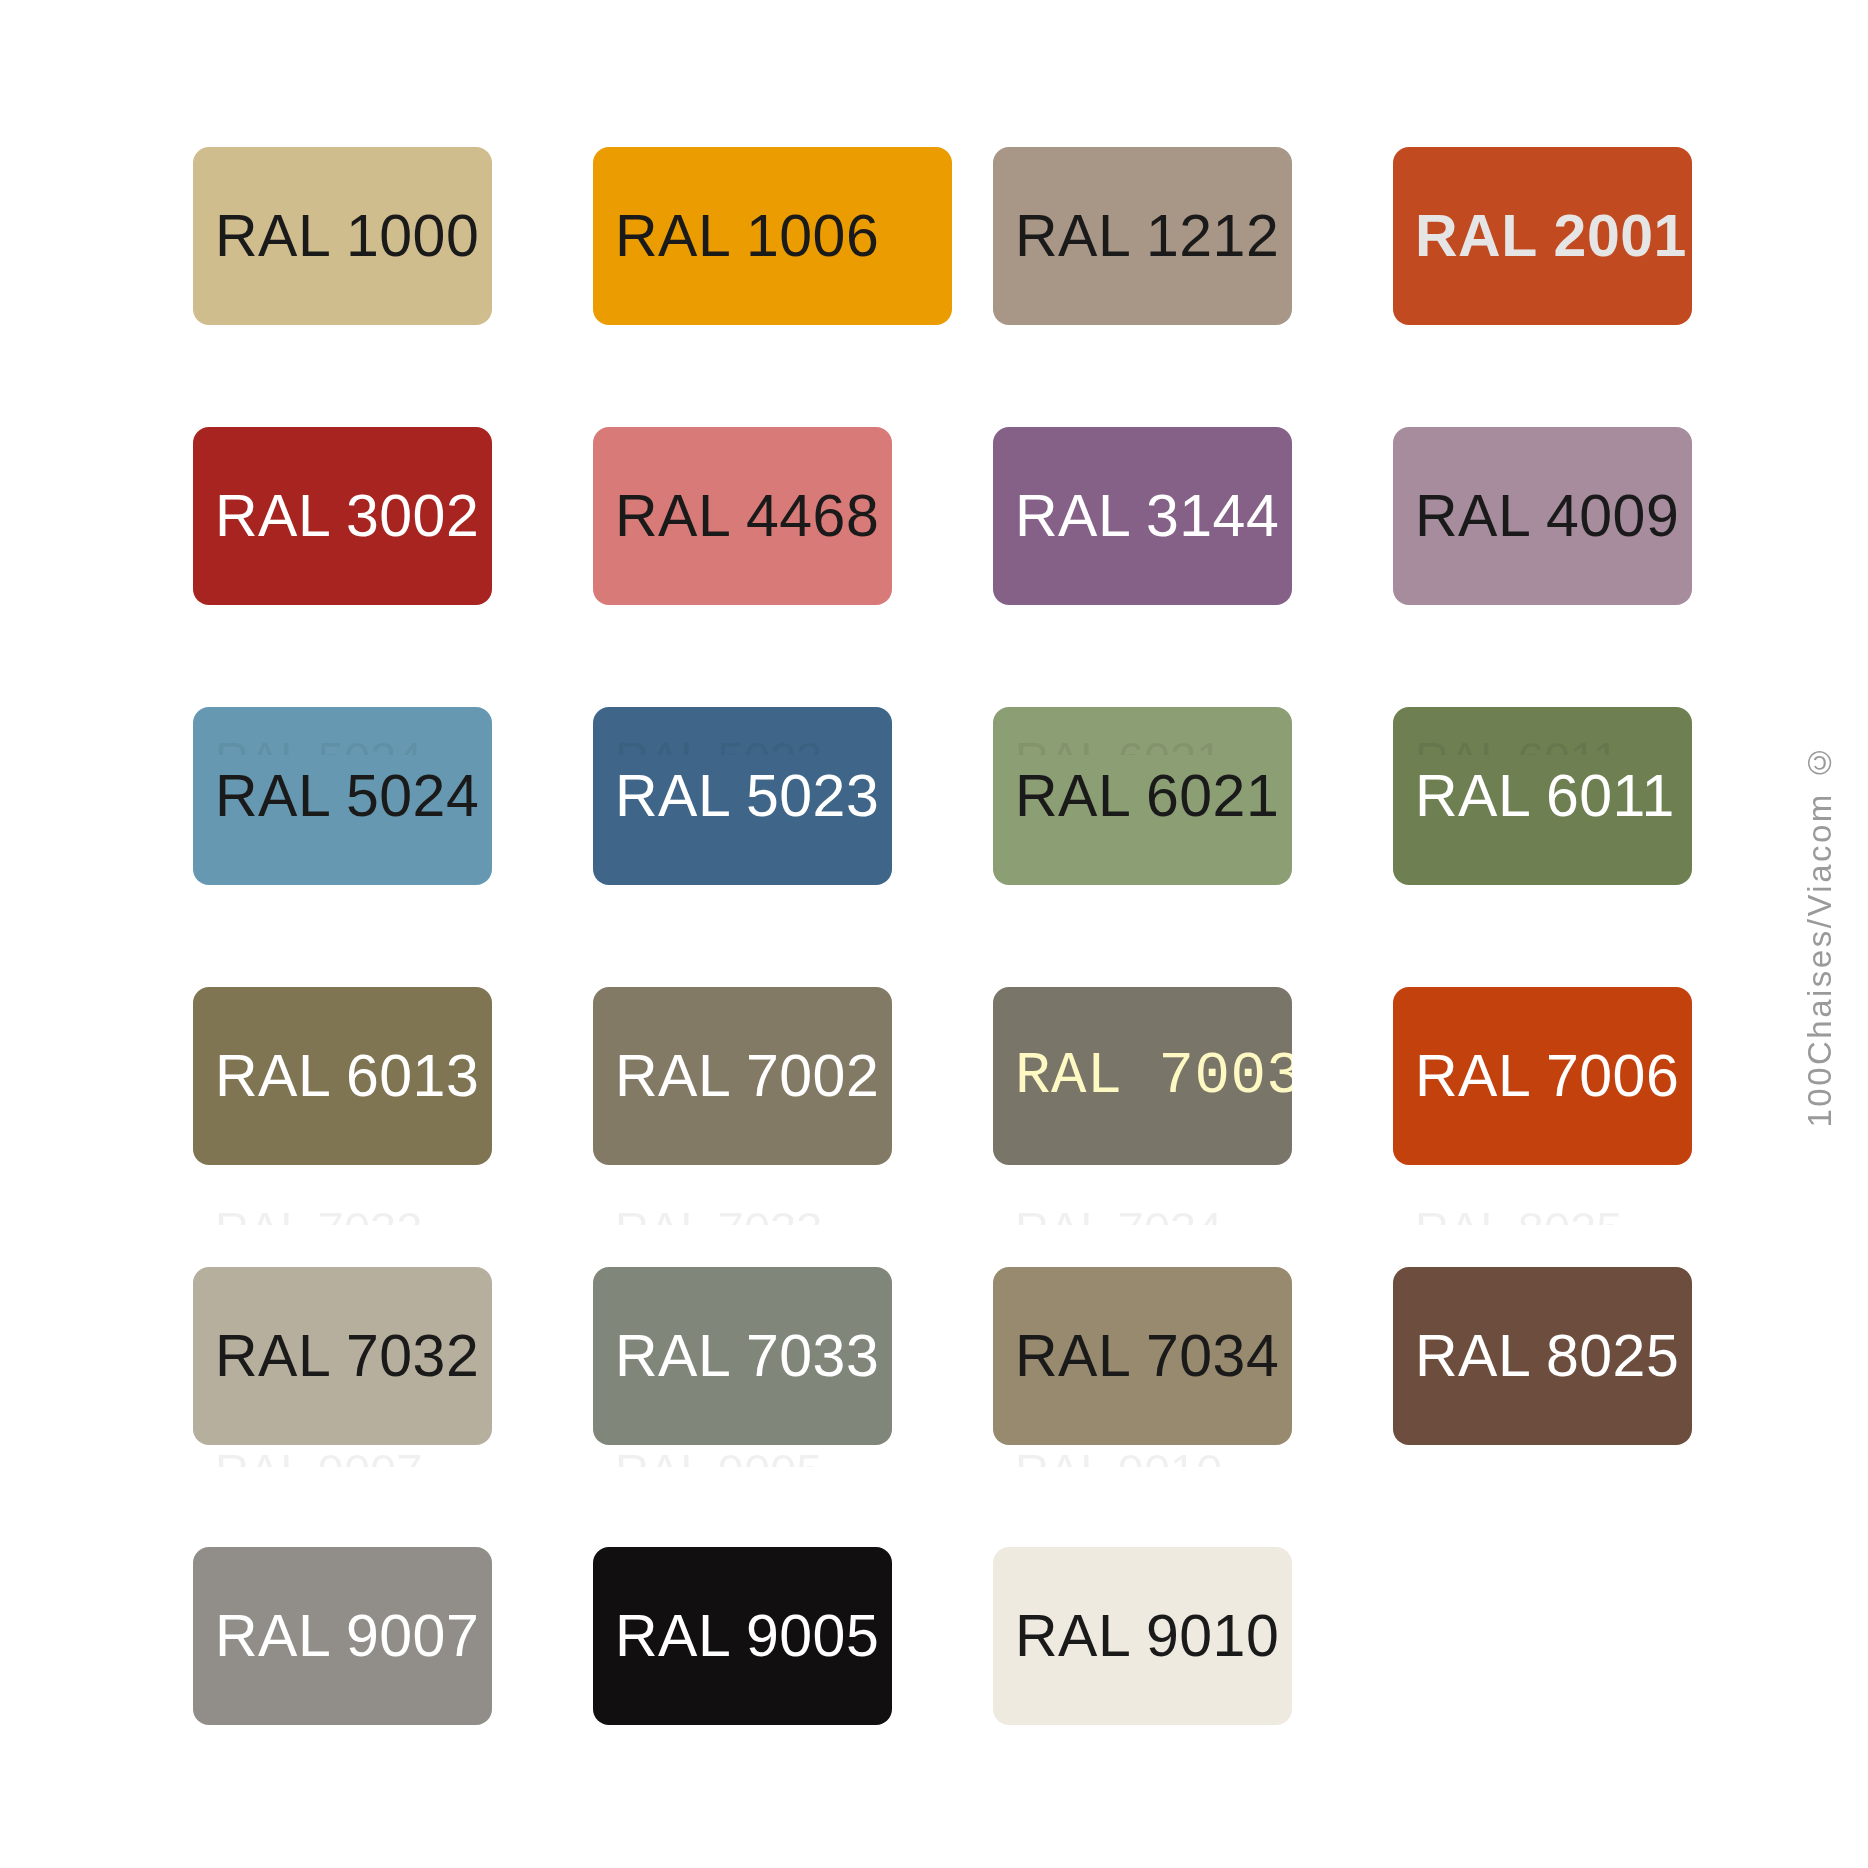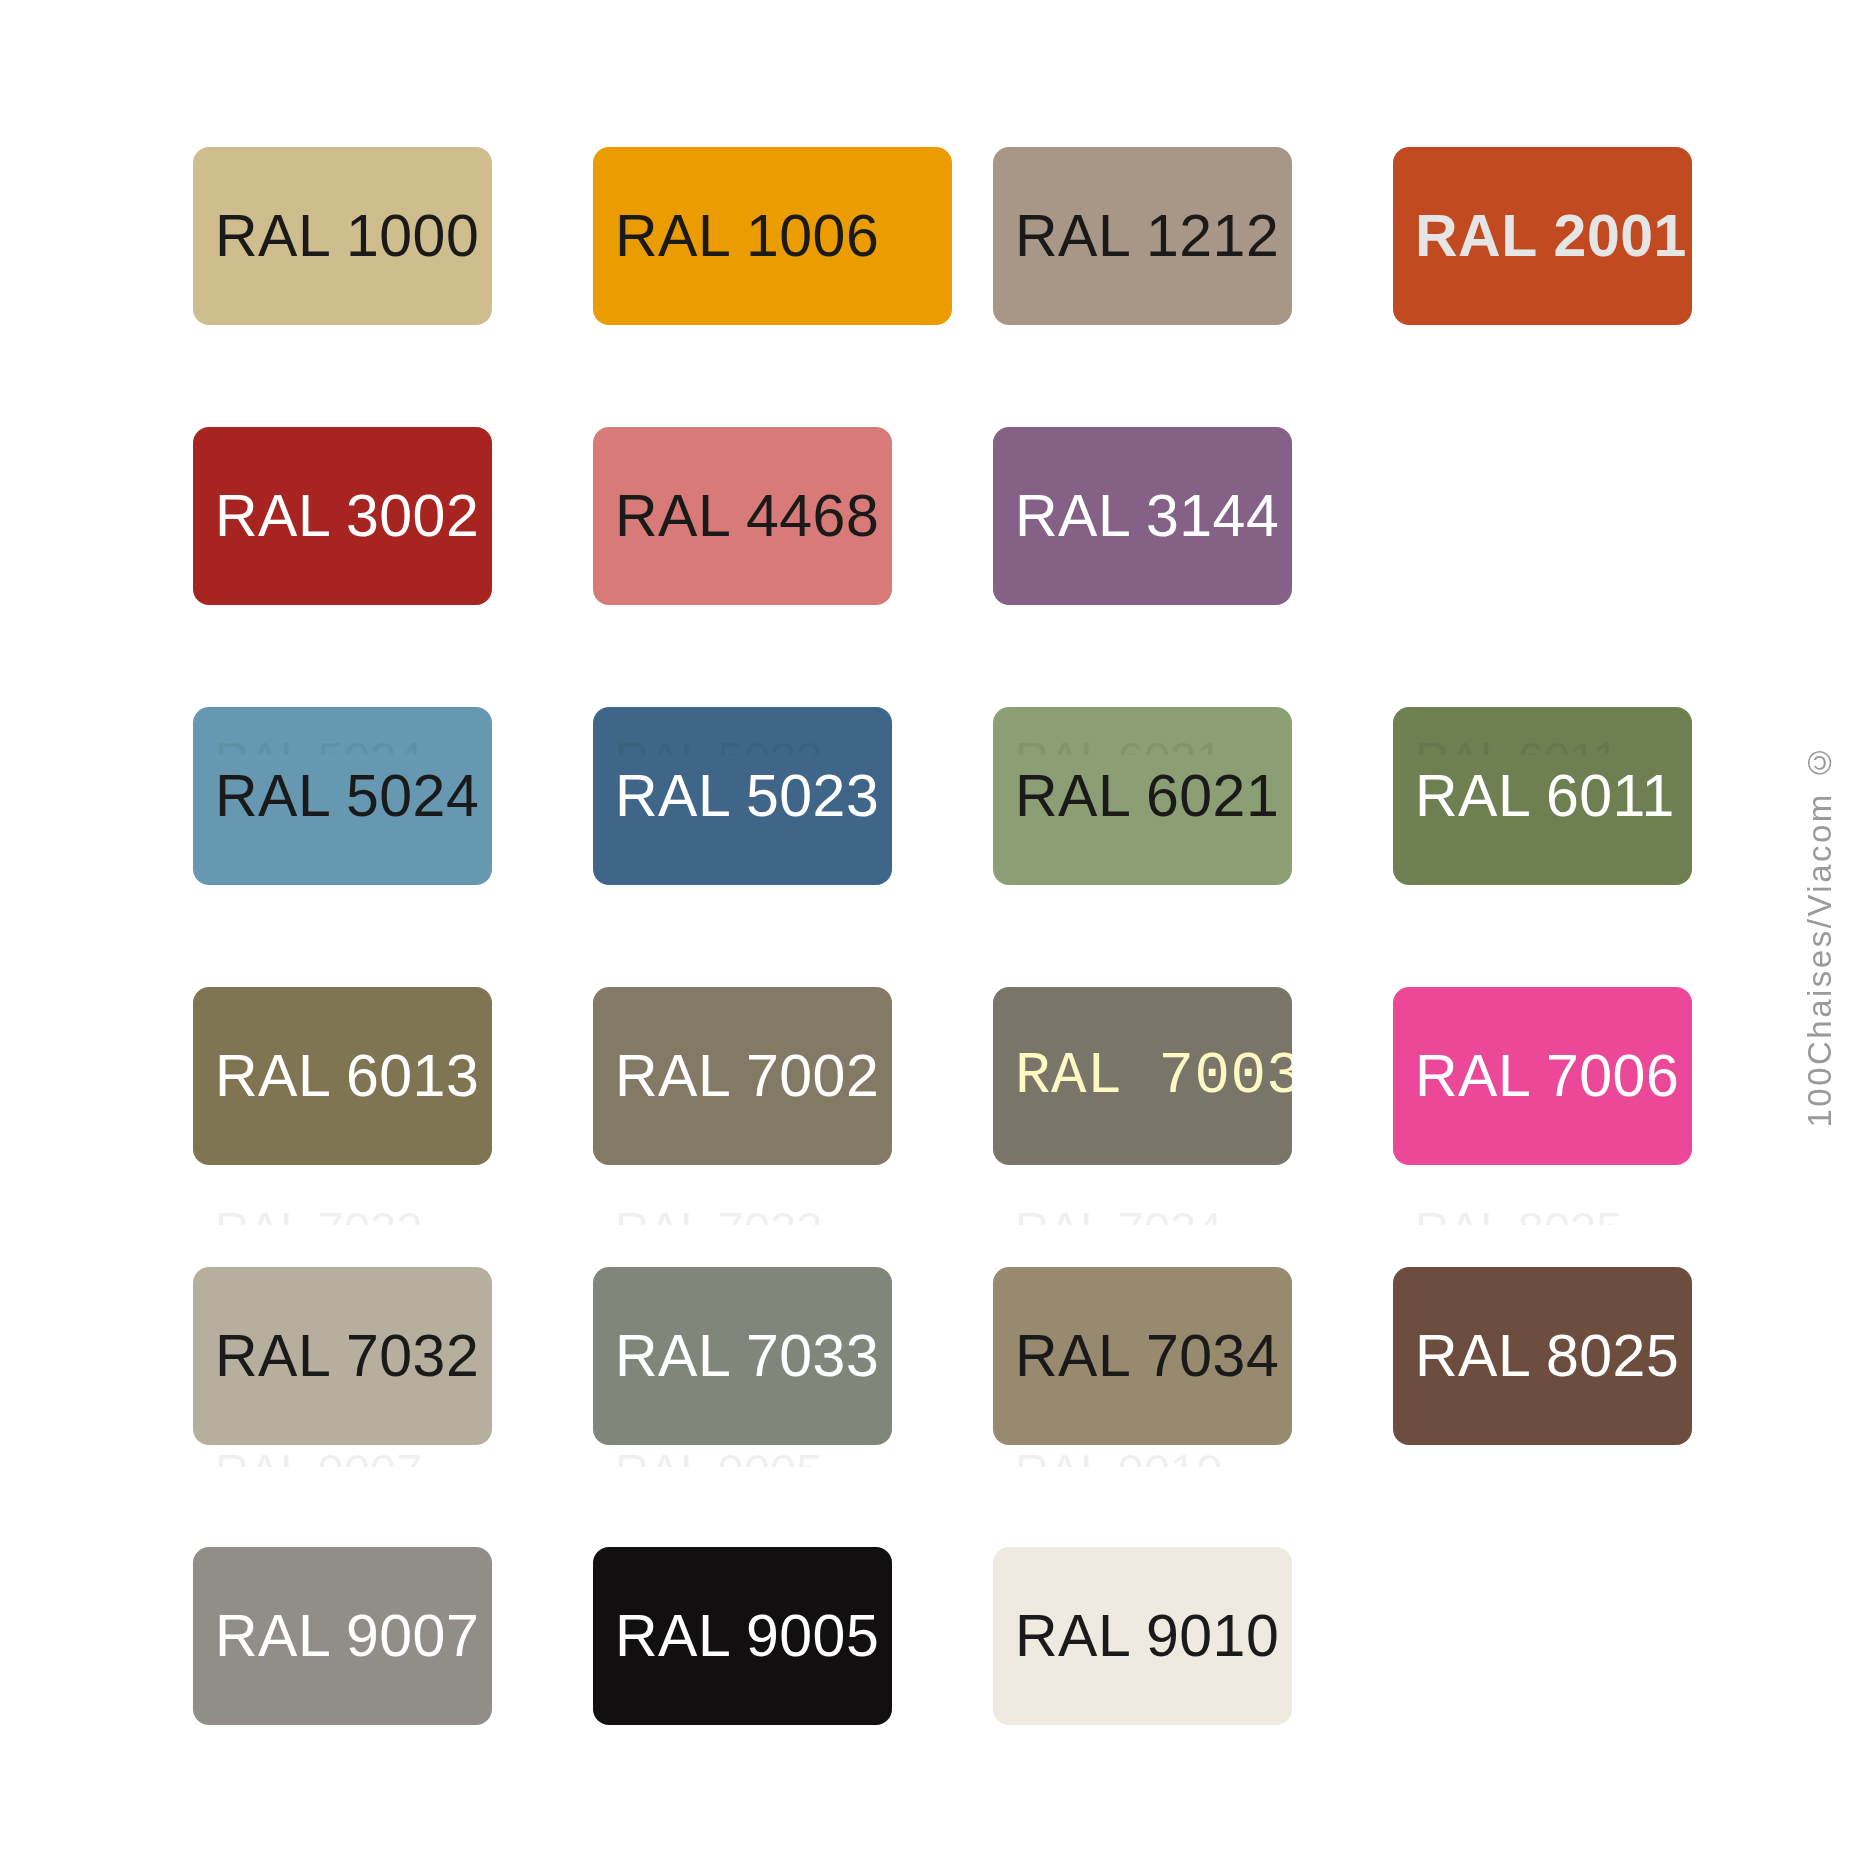--- a/index.html
+++ b/index.html
@@ -116,20 +116,23 @@
       </div>
       <div class="swatch" style="left: 0px; top: 280px; width: 299px; height: 178px; background: rgb(168, 36, 32);">
         <span class="swatch-label" style="color: rgb(255, 255, 255);">RAL 3002</span>
       </div>
       <div class="swatch" style="left: 400px; top: 280px; width: 299px; height: 178px; background: rgb(216, 123, 120);">
         <span class="swatch-label" style="color: rgb(26, 26, 26);">RAL 4468</span>
       </div>
       <div class="swatch" style="left: 800px; top: 280px; width: 299px; height: 178px; background: rgb(133, 97, 136);">
         <span class="swatch-label" style="color: rgb(255, 255, 255);">RAL 3144</span>
       </div>
+      <div class="swatch" style="left: 1200px; top: 280px; width: 299px; height: 178px; background: rgb(166, 140, 156);">
+        <span class="swatch-label" style="color: rgb(26, 26, 26);">RAL 4009</span>
+      </div>
       <div class="swatch" style="left: 0px; top: 560px; width: 299px; height: 178px; background: rgb(102, 153, 177);">
         <span class="swatch-label" style="color: rgb(26, 26, 26);">RAL 5024</span>
       </div>
       <div class="swatch" style="left: 400px; top: 560px; width: 299px; height: 178px; background: rgb(63, 102, 136);">
         <span class="swatch-label" style="color: rgb(255, 255, 255);">RAL 5023</span>
       </div>
       <div class="swatch" style="left: 800px; top: 560px; width: 299px; height: 178px; background: rgb(140, 158, 116);">
         <span class="swatch-label" style="color: rgb(26, 26, 26);">RAL 6021</span>
       </div>
       <div class="swatch" style="left: 1200px; top: 560px; width: 299px; height: 178px; background: rgb(110, 127, 82);">
@@ -137,21 +140,21 @@
       </div>
       <div class="swatch" style="left: 0px; top: 840px; width: 299px; height: 178px; background: rgb(127, 117, 83);">
         <span class="swatch-label" style="color: rgb(255, 255, 255);">RAL 6013</span>
       </div>
       <div class="swatch" style="left: 400px; top: 840px; width: 299px; height: 178px; background: rgb(131, 122, 102);">
         <span class="swatch-label" style="color: rgb(255, 255, 255);">RAL 7002</span>
       </div>
       <div class="swatch" style="left: 800px; top: 840px; width: 299px; height: 178px; background: rgb(122, 117, 105);">
         <span class="swatch-label" style="color: #fef9c3; font-family: Liberation Mono, monospace;">RAL 7003</span>
       </div>
-      <div class="swatch" style="left: 1200px; top: 840px; width: 299px; height: 178px; background: #ec4899; padding-left: 48px;">
+      <div class="swatch" style="left: 1200px; top: 840px; width: 299px; height: 178px; background: #c2410c; padding-left: 48px;">
         <span class="swatch-label" style="color: rgb(255, 255, 255);">RAL 7006</span>
       </div>
       <div class="swatch" style="left: 0px; top: 1120px; width: 299px; height: 178px; background: rgb(182, 175, 157);">
         <span class="swatch-label" style="color: rgb(26, 26, 26);">RAL 7032</span>
       </div>
       <div class="swatch" style="left: 400px; top: 1120px; width: 299px; height: 178px; background: rgb(129, 134, 122);">
         <span class="swatch-label" style="color: rgb(255, 255, 255);">RAL 7033</span>
       </div>
       <div class="swatch" style="left: 800px; top: 1120px; width: 299px; height: 178px; background: rgb(152, 138, 110);">
         <span class="swatch-label" style="color: rgb(26, 26, 26);">RAL 7034</span>

